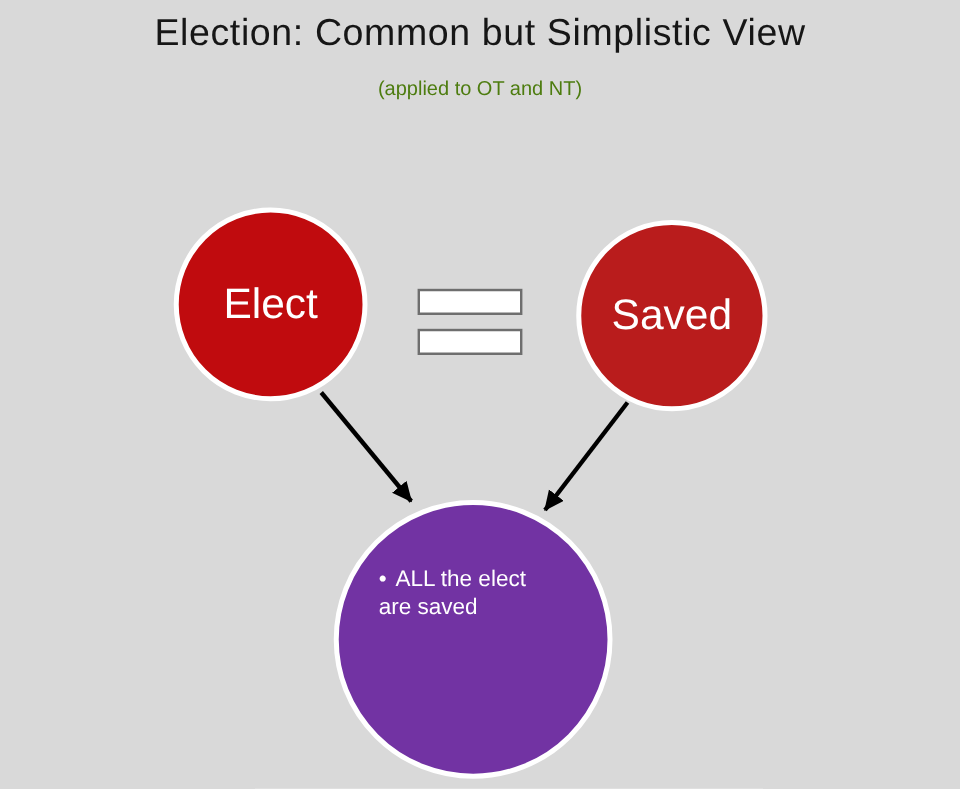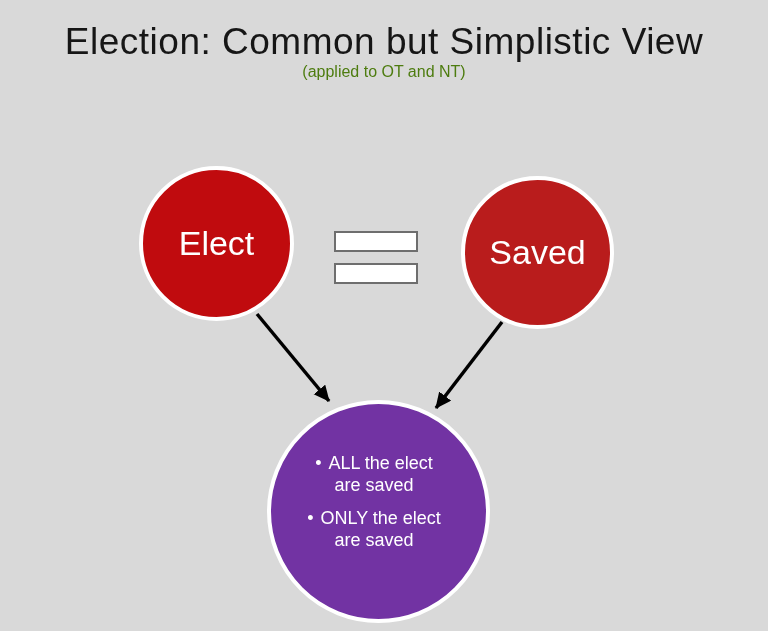--- a/index.html
+++ b/index.html
@@ -16,23 +16,23 @@
     position: relative;
     width: 768px;
     height: 631px;
     background: #d9d9d9;
   }
   .title {
     position: absolute;
     top: 10px;
     left: 0;
     right: 0;
-    margin: 11px;
+    margin: 0;
     text-align: center;
-    font-size: 37px;
+    font-size: 30px;
     font-weight: 400;
     color: #161616;
     letter-spacing: 0.5px;
     white-space: nowrap;
   }
   .subtitle {
     position: absolute;
     top: 63px;
     left: 0;
     right: 0;
@@ -95,21 +95,20 @@
     stroke-width: 3.5;
   }
   .bullets {
     position: absolute;
     left: 303px;
     top: 452px;
     width: 142px;
     color: #ffffff;
     font-size: 18px;
     line-height: 22px;
-    text-align: center;
   }
   .bullet-item {
     margin-bottom: 11px;
   }
   .bullet-char {
     margin-right: 7px;
   }
 </style>
 </head>
 <body>
@@ -140,18 +139,15 @@
   <div class="circle circle-saved" style="background: #b91c1c; border-color: rgb(255, 255, 255);">
     <span style="color: rgb(255, 255, 255);">Saved</span>
   </div>
 
   <div class="circle circle-result" style="background: rgb(114, 51, 163); border-color: rgb(255, 255, 255);"></div>
 
   <div class="bullets">
     <div class="bullet-item">
       <span class="bullet-char">•</span><span>ALL the elect are saved</span>
     </div>
-    <div class="bullet-item">
-      <span class="bullet-char">•</span><span>ONLY the elect are saved</span>
-    </div>
   </div>
 
 </div>
 
 </body></html>

